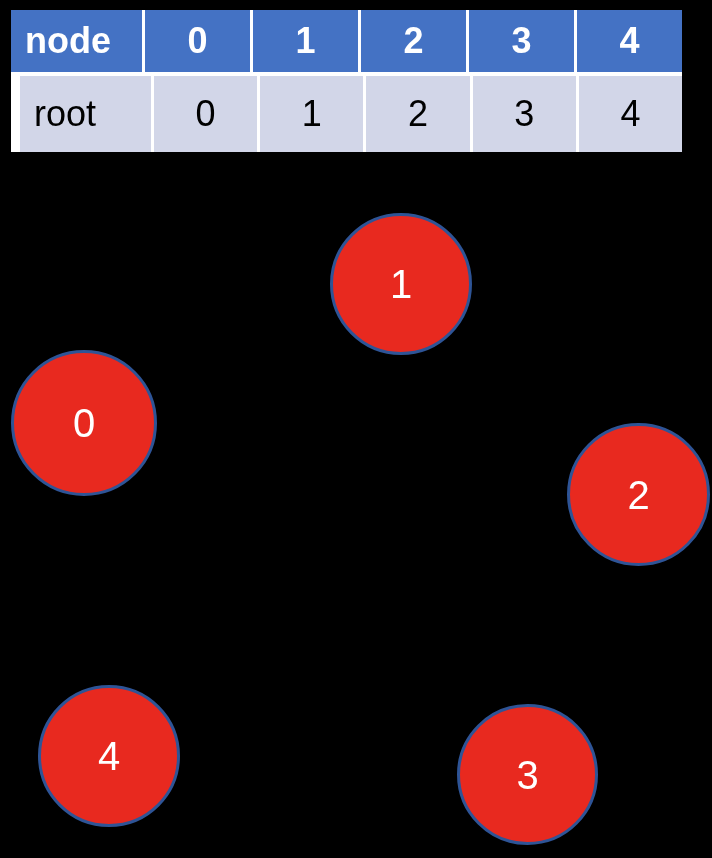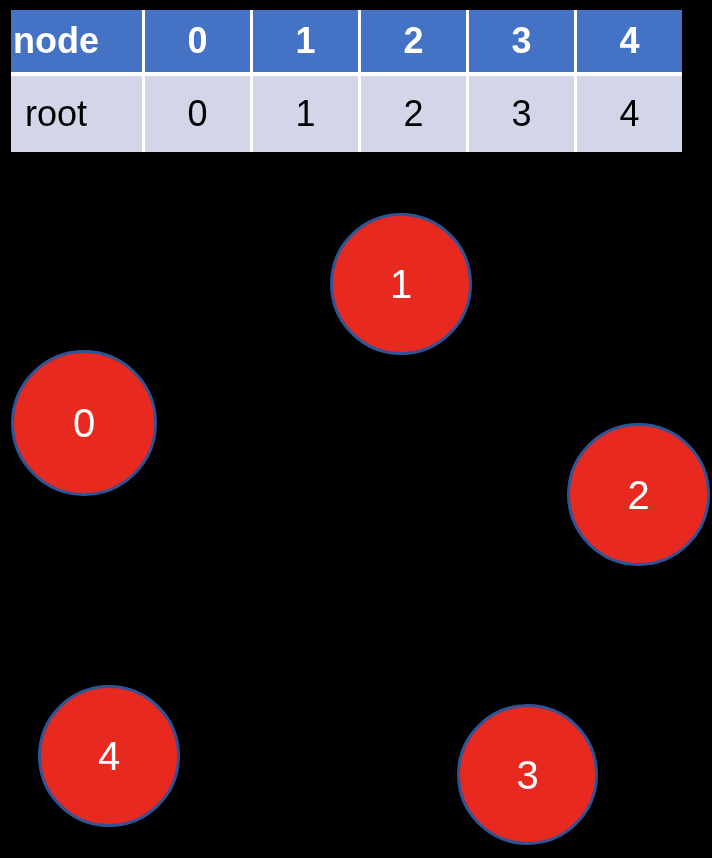--- a/index.html
+++ b/index.html
@@ -29,42 +29,42 @@
     flex-direction: column;
     gap: 4px;
     background: #ffffff;
   }
   .table-row {
     display: flex;
     flex: 1 1 auto;
     gap: 3px;
   }
   .table-row.header-row { height: 69px; }
-  .table-row.data-row   { height: 84px; }
+  .table-row.data-row   { height: 84px; margin-left: 9px; }
 
   .cell {
     display: flex;
     align-items: center;
     justify-content: center;
     box-sizing: border-box;
     line-height: 1;
   }
   
   .cell.col-label { width: 131px; flex: 0 0 131px; }
   .cell.col-num   { flex: 1 1 0; }
 
   .header-row .cell {
     background: #4472C4;
     color: #ffffff;
     font-weight: bold;
     font-size: 36px;
   }
   .header-row .cell.col-label {
     justify-content: flex-start;
-    padding-left: 2px;
+    padding-left: 14px;
     text-align: right;
   }
   .data-row .cell {
     background: #D2D6E8;
     color: #000000;
     font-weight: normal;
     font-size: 36px;
   }
   .data-row .cell.col-label {
     justify-content: flex-start;

